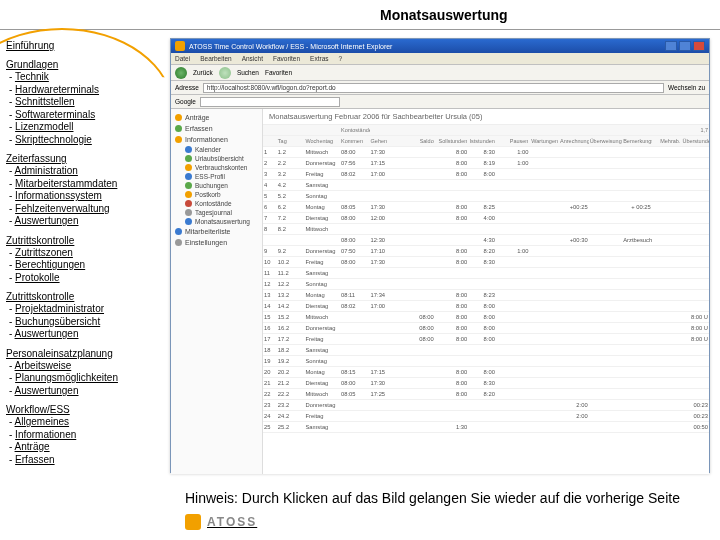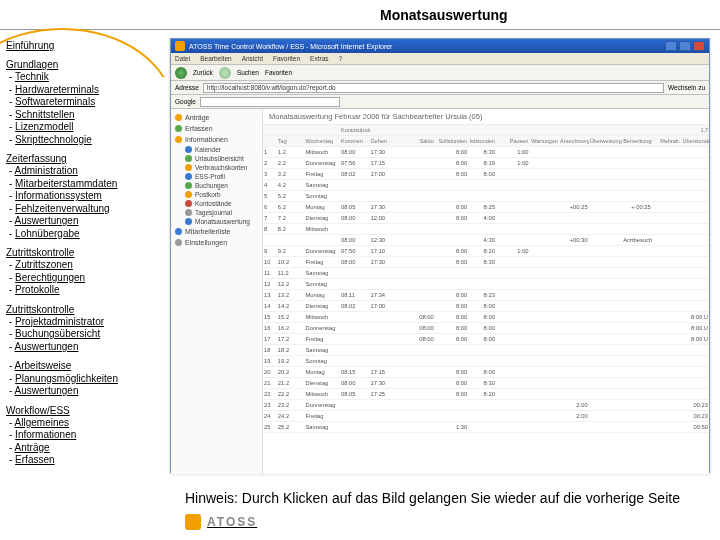--- a/index.html
+++ b/index.html
@@ -55,47 +55,47 @@
 </div>
 <div class="curve"></div>
 
 <div class="sidebar">
   <a class="nav-top">Einführung</a>
   <div id="nav-sections">
       <div class="nav-group">
         <a class="nav-head">Grundlagen</a>
         <div class="nav-item">- <span>Technik</span></div>
         <div class="nav-item">- <span>Hardwareterminals</span></div>
+        <div class="nav-item">- <span>Schnittstellen</span></div>
         <div class="nav-item">- <span>Softwareterminals</span></div>
-        <div class="nav-item">- <span>Schnittstellen</span></div>
         <div class="nav-item">- <span>Lizenzmodell</span></div>
         <div class="nav-item">- <span>Skripttechnologie</span></div>
       </div>
       <div class="nav-group">
         <a class="nav-head">Zeiterfassung</a>
         <div class="nav-item">- <span>Administration</span></div>
         <div class="nav-item">- <span>Mitarbeiterstammdaten</span></div>
         <div class="nav-item">- <span>Informationssystem</span></div>
         <div class="nav-item">- <span>Fehlzeitenverwaltung</span></div>
         <div class="nav-item">- <span>Auswertungen</span></div>
-        <div class="nav-item">- <span>Lohnübergabe</span></div>
       </div>
       <div class="nav-group">
         <a class="nav-head">Zutrittskontrolle</a>
         <div class="nav-item">- <span>Zutrittszonen</span></div>
         <div class="nav-item">- <span>Berechtigungen</span></div>
         <div class="nav-item">- <span>Protokolle</span></div>
       </div>
       <div class="nav-group">
         <a class="nav-head">Zutrittskontrolle</a>
         <div class="nav-item">- <span>Projektadministrator</span></div>
         <div class="nav-item">- <span>Buchungsübersicht</span></div>
         <div class="nav-item">- <span>Auswertungen</span></div>
       </div>
       <div class="nav-group">
+        <a class="nav-head">Personaleinsatzplanung</a>
         <div class="nav-item">- <span>Arbeitsweise</span></div>
         <div class="nav-item">- <span>Planungsmöglichkeiten</span></div>
         <div class="nav-item">- <span>Auswertungen</span></div>
       </div>
       <div class="nav-group">
         <a class="nav-head">Workflow/ESS</a>
         <div class="nav-item">- <span>Allgemeines</span></div>
         <div class="nav-item">- <span>Informationen</span></div>
         <div class="nav-item">- <span>Anträge</span></div>
         <div class="nav-item">- <span>Erfassen</span></div>

